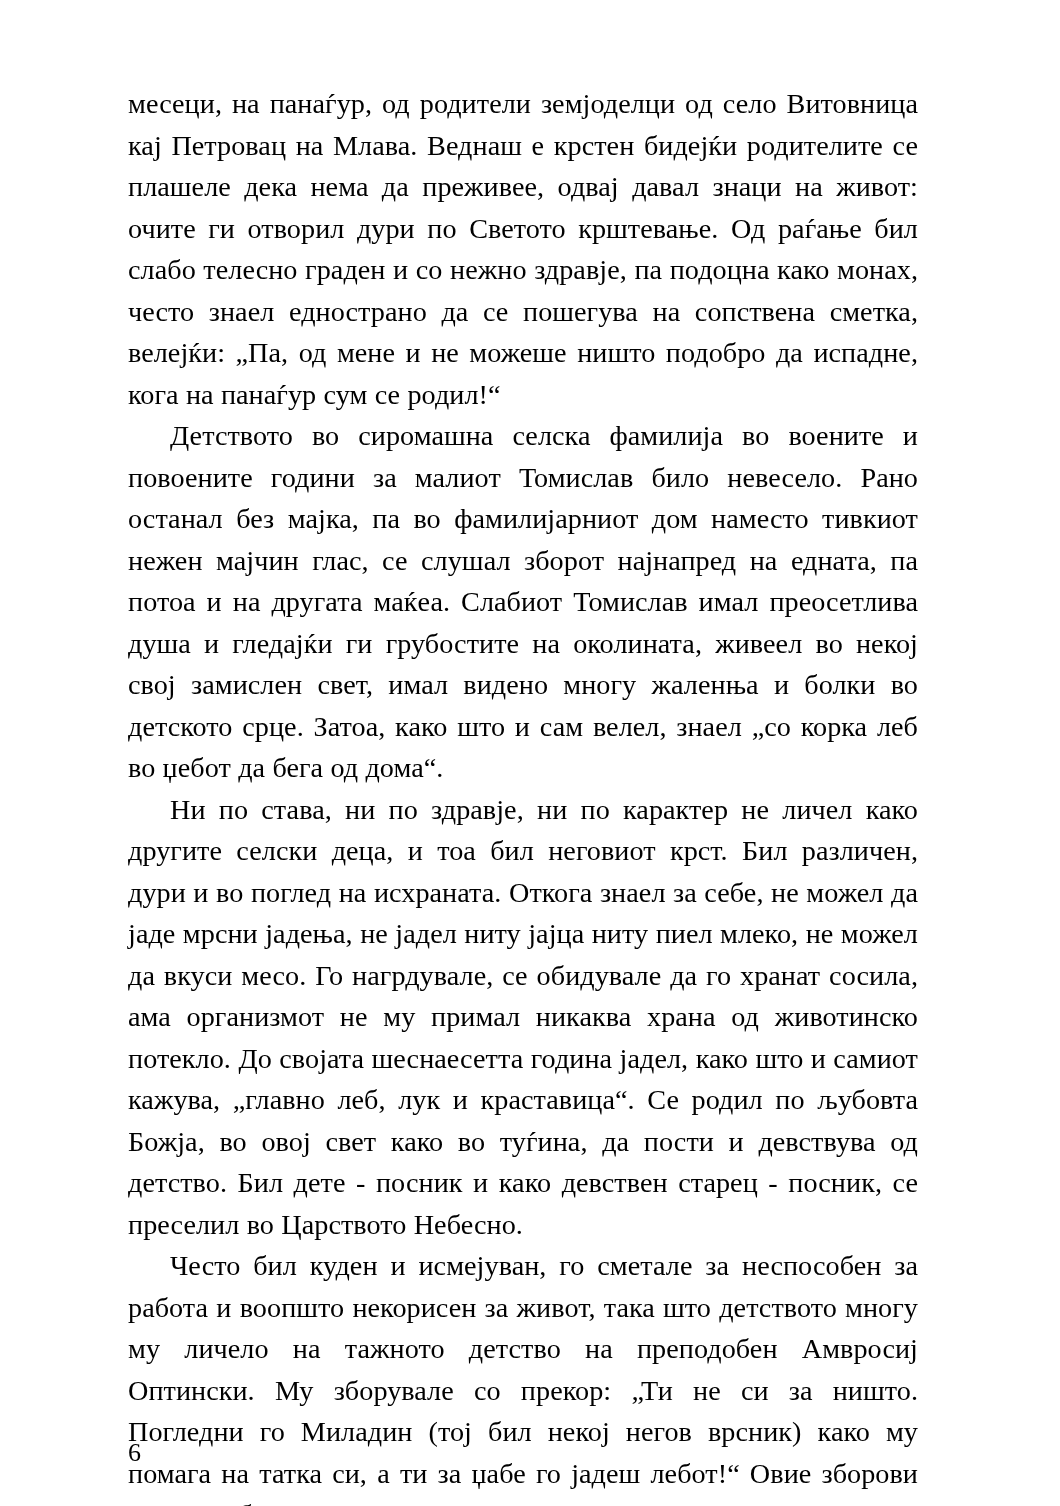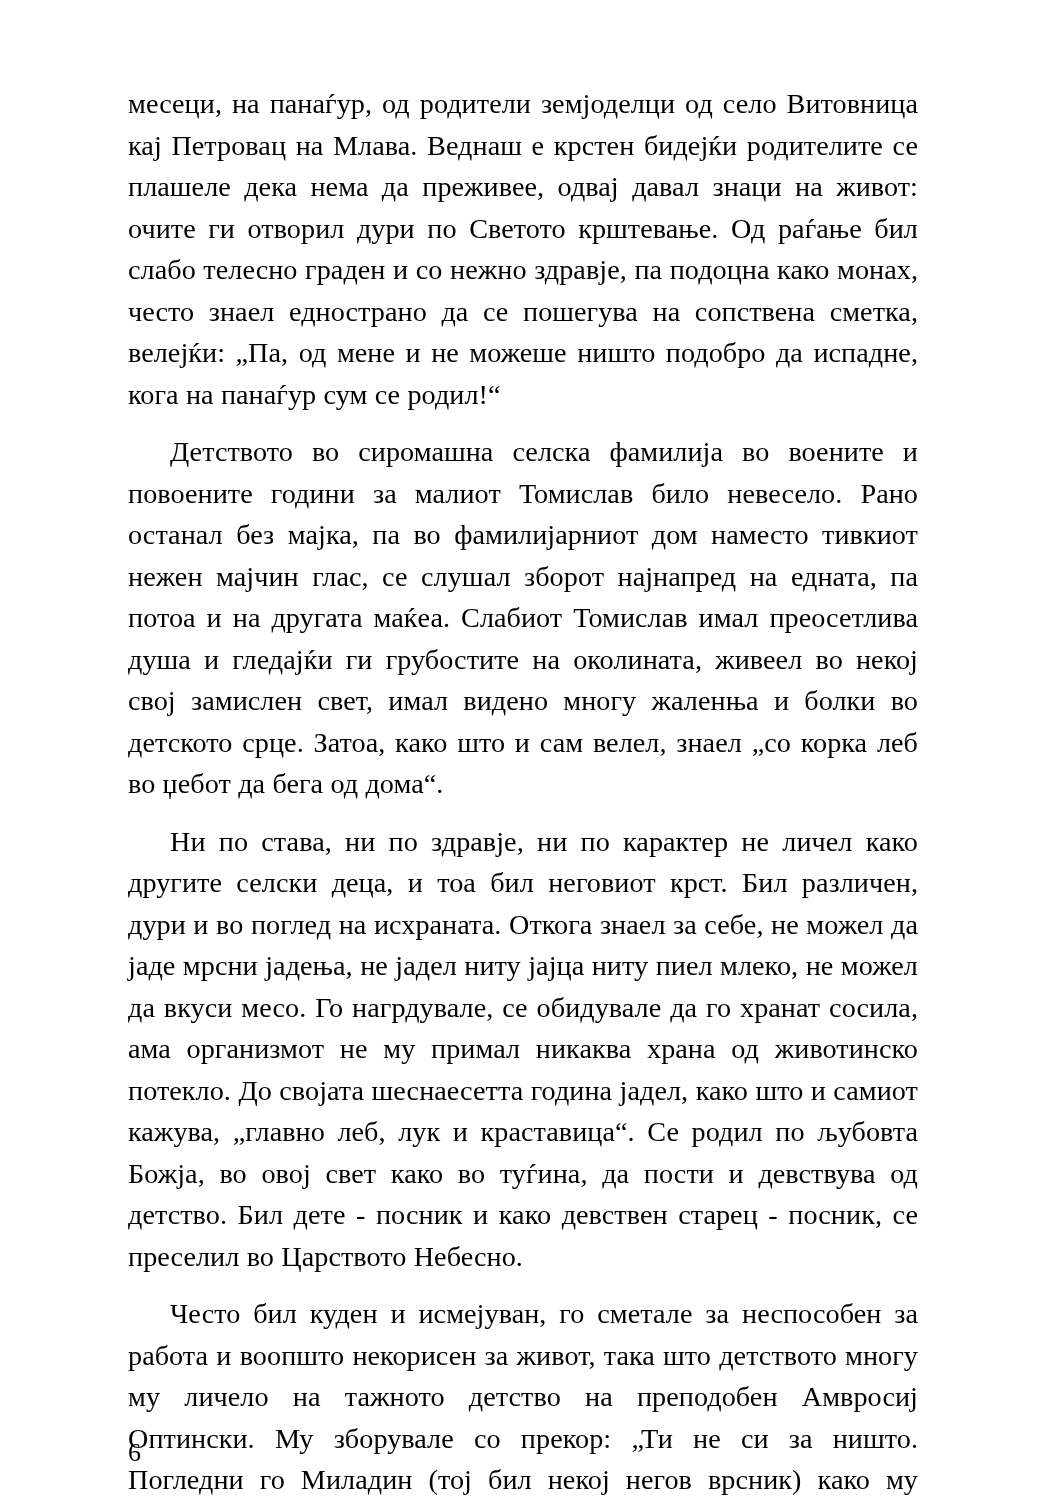--- a/index.html
+++ b/index.html
@@ -36,21 +36,20 @@
     line-height: 41.5px;
     text-align: justify;
     text-justify: inter-word;
     letter-spacing: 0.05px;
     word-spacing: 0.2px;
     -webkit-hyphens: none;
     hyphens: none;
   }
   .para.indent {
     text-indent: 42px;
-    margin-top: 16px;
   }
   .page-number {
     position: absolute;
     left: 128px;
     top: 1437px;
     font-size: 26px;
     line-height: 32px;
     font-family: "Liberation Serif", "DejaVu Serif", serif;
     color: #000000;
   }

